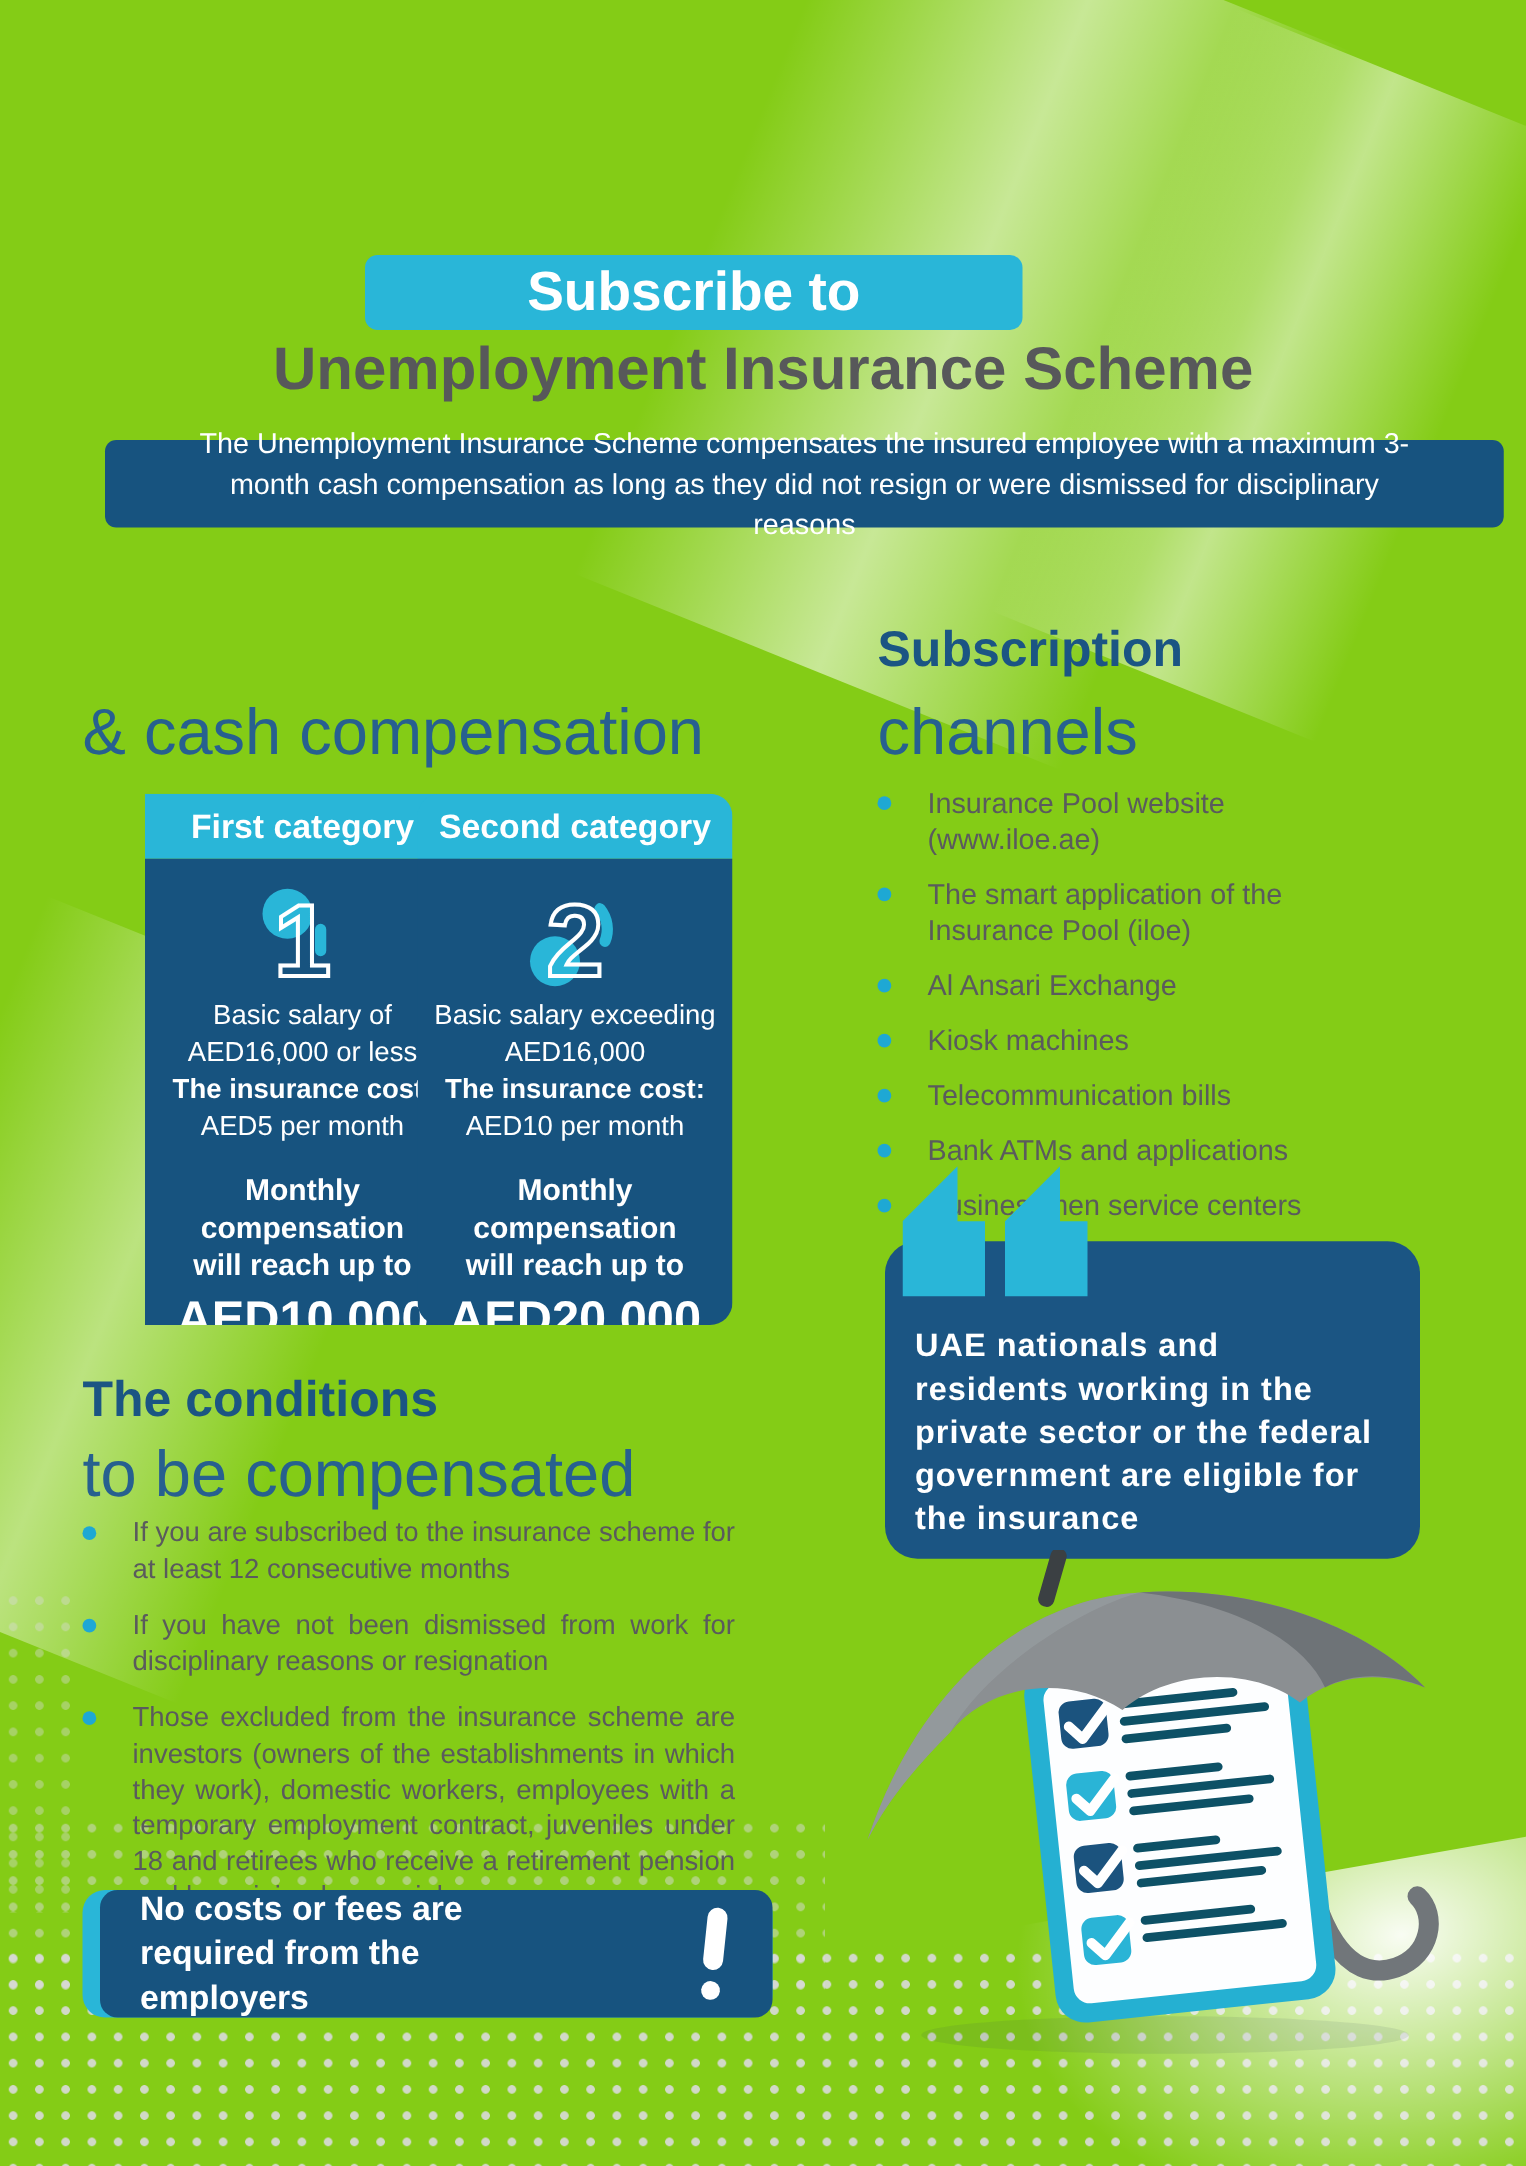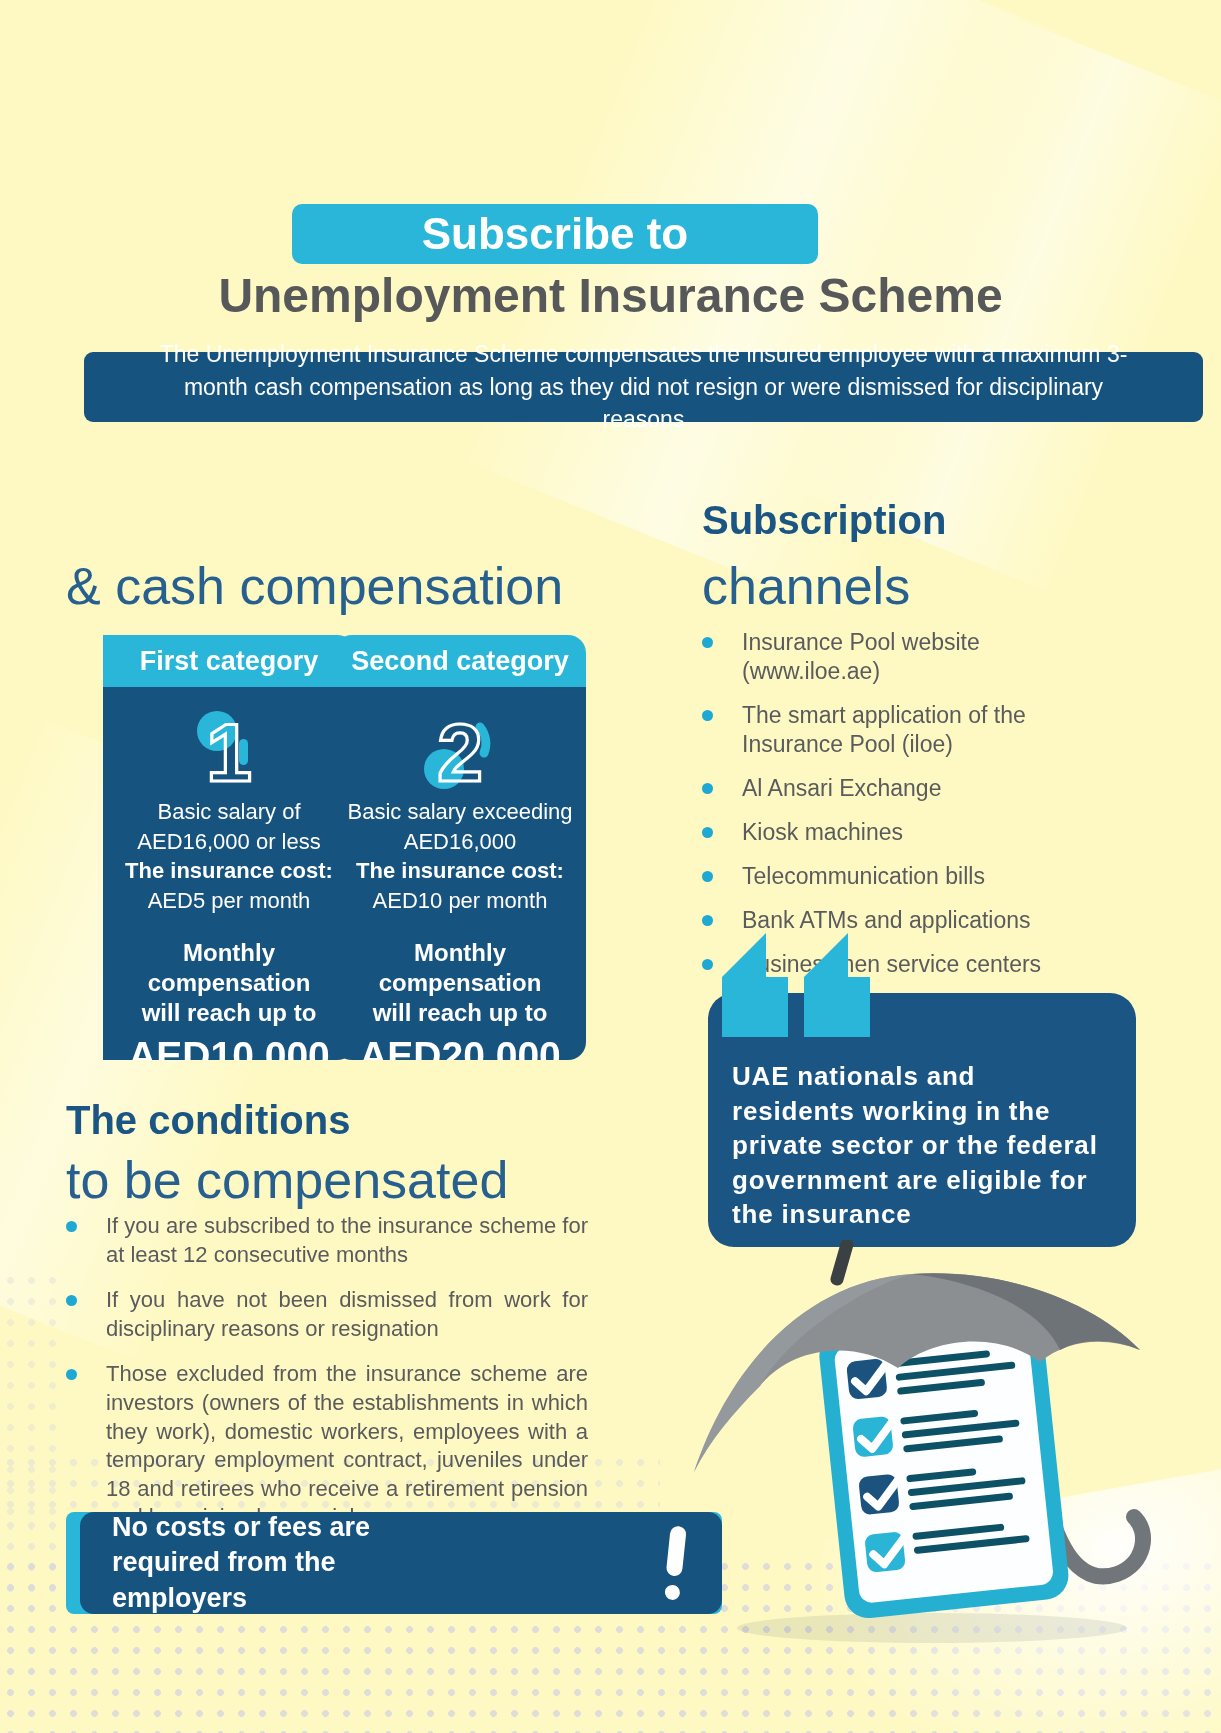--- a/index.html
+++ b/index.html
@@ -1,18 +1,18 @@
 <!DOCTYPE html>
 <html><head>
 <meta charset="utf-8">
 <style>
   html,body{margin:0;padding:0;background:#e4e4e6;}
   .stage{
     position:relative;width:1221px;height:1733px;margin:0 auto;
-    background:#fef9c3;overflow:hidden;
+    background:#84cc16;overflow:hidden;
     font-family:"Liberation Sans","DejaVu Sans",sans-serif;
     color:#58595b;
   }
   
   .streak{position:absolute;pointer-events:none;}
   .streak1{left:560px;top:-60px;width:420px;height:620px;transform:rotate(22deg);
     background:linear-gradient(90deg,rgba(255,255,255,0),rgba(255,255,255,.55),rgba(255,255,255,0));}
   .streak2{left:880px;top:40px;width:280px;height:520px;transform:rotate(22deg);
     background:linear-gradient(90deg,rgba(255,255,255,0),rgba(255,255,255,.5),rgba(255,255,255,0));}
   .streak3{left:-80px;top:760px;width:340px;height:560px;transform:rotate(22deg);
@@ -39,21 +39,21 @@
     display:flex;align-items:center;justify-content:center;text-align:center;
     padding:0 64px;box-sizing:border-box;}
 
   
   .h-bold{position:absolute;font-weight:bold;font-size:40px;color:#1b5583;white-space:nowrap;}
   .h-light{position:absolute;font-weight:normal;font-size:52px;color:#27608f;white-space:nowrap;}
 
   
   .card{position:absolute;top:635px;width:252px;height:425px;border-radius:18px;overflow:hidden;
     display:flex;flex-direction:column;}
-  .card1{left:55px;padding-left:48px;} .card2{left:334px;}
+  .card1{left:68px;padding-left:48px;} .card2{left:334px;}
   .card-header{height:52px;background:#29b6d8;color:#fff;font-weight:bold;font-size:27px;
     display:flex;align-items:center;justify-content:center;flex:0 0 auto;}
   .card-body{flex:1;background:#17537f;color:#fff;text-align:center;padding:12px 12px 0;}
   .num-icon{display:block;margin:4px auto 2px;}
   .salary{font-size:22px;line-height:1.35;}
   .cost-label{font-size:22px;font-weight:bold;line-height:1.35;}
   .cost-value{font-size:22px;line-height:1.35;}
   .comp{margin-top:22px;font-weight:bold;font-size:24px;line-height:1.25;}
   .comp-amount{font-weight:bold;font-size:39px;margin-top:6px;}
 
@@ -66,21 +66,21 @@
   .cond-list .b-text{text-align:justify;font-size:22px;line-height:1.3;}
   .cond-list .b-item{margin-bottom:17px;}
 
   
   .quote-box{position:absolute;left:708px;top:993px;width:428px;height:254px;border-radius:26px;
     background:#1b5583;box-sizing:border-box;padding:66px 30px 0 24px;}
   .quote-text{color:#fff;font-weight:bold;font-size:26px;line-height:1.33;letter-spacing:.8px;}
   .quote-marks{position:absolute;left:722px;top:933px;}
 
   
-  .note-box{position:absolute;left:66px;top:1512px;width:656px;height:102px;border-radius:8px;
+  .note-box{position:absolute;left:66px;top:1512px;width:552px;height:102px;border-radius:18px;
     background:#29b6d8;}
   .note-inner{position:absolute;left:14px;top:0;right:0;bottom:0;background:#17537f;
     border-radius:14px;display:flex;align-items:center;}
   .note-text{color:#fff;font-weight:bold;font-size:27px;line-height:1.3;margin-left:32px;width:350px;}
   .excl{position:absolute;right:34px;top:14px;width:26px;height:74px;transform:rotate(6deg);}
   .excl .bar{position:absolute;left:5px;top:0;width:16px;height:50px;background:#fff;border-radius:8px;}
   .excl .pt{position:absolute;left:6px;bottom:0;width:15px;height:15px;background:#fff;border-radius:50%;}
 
   .illus{position:absolute;left:612px;top:1240px;}
 </style>

